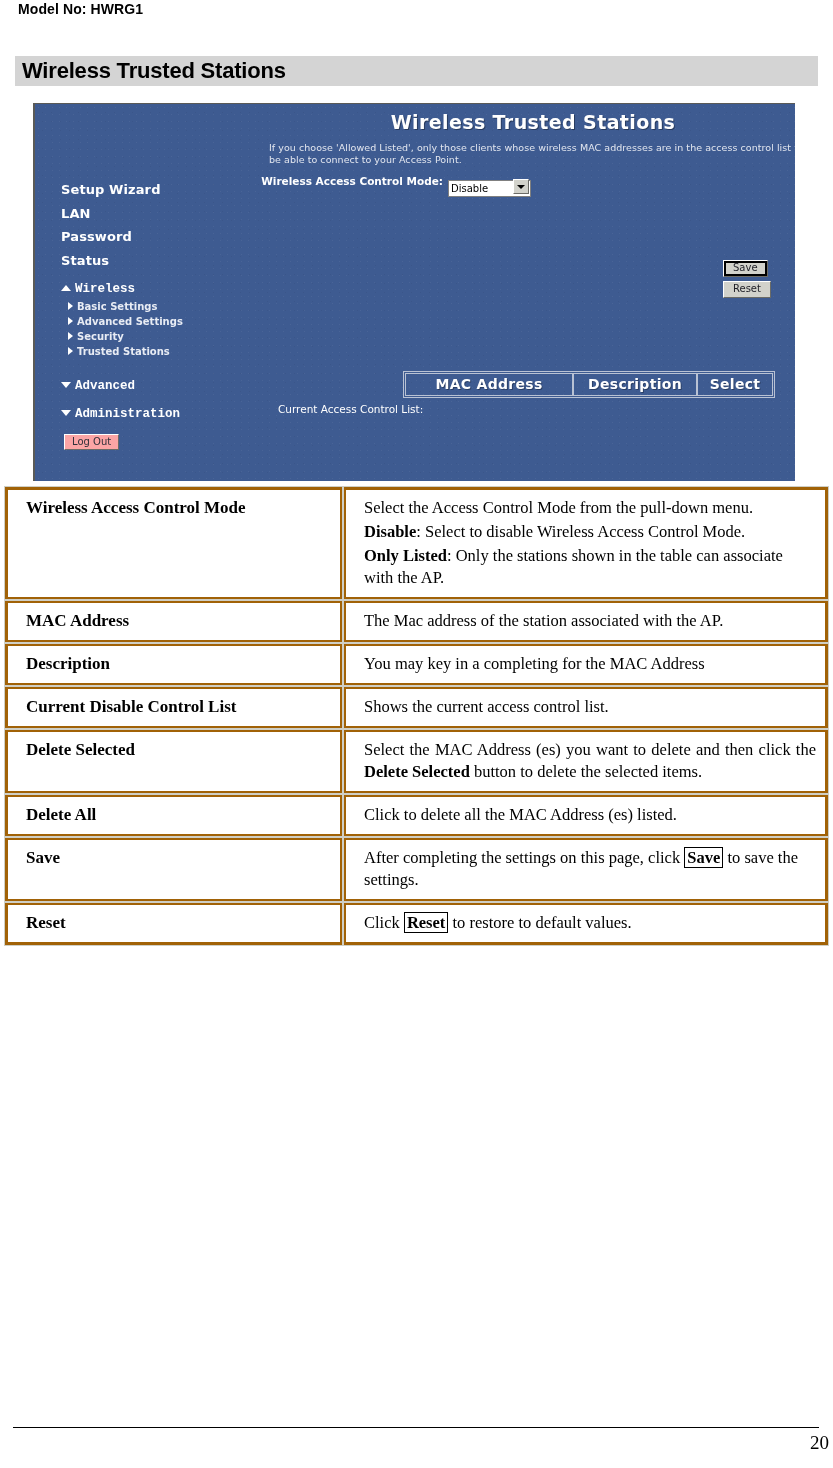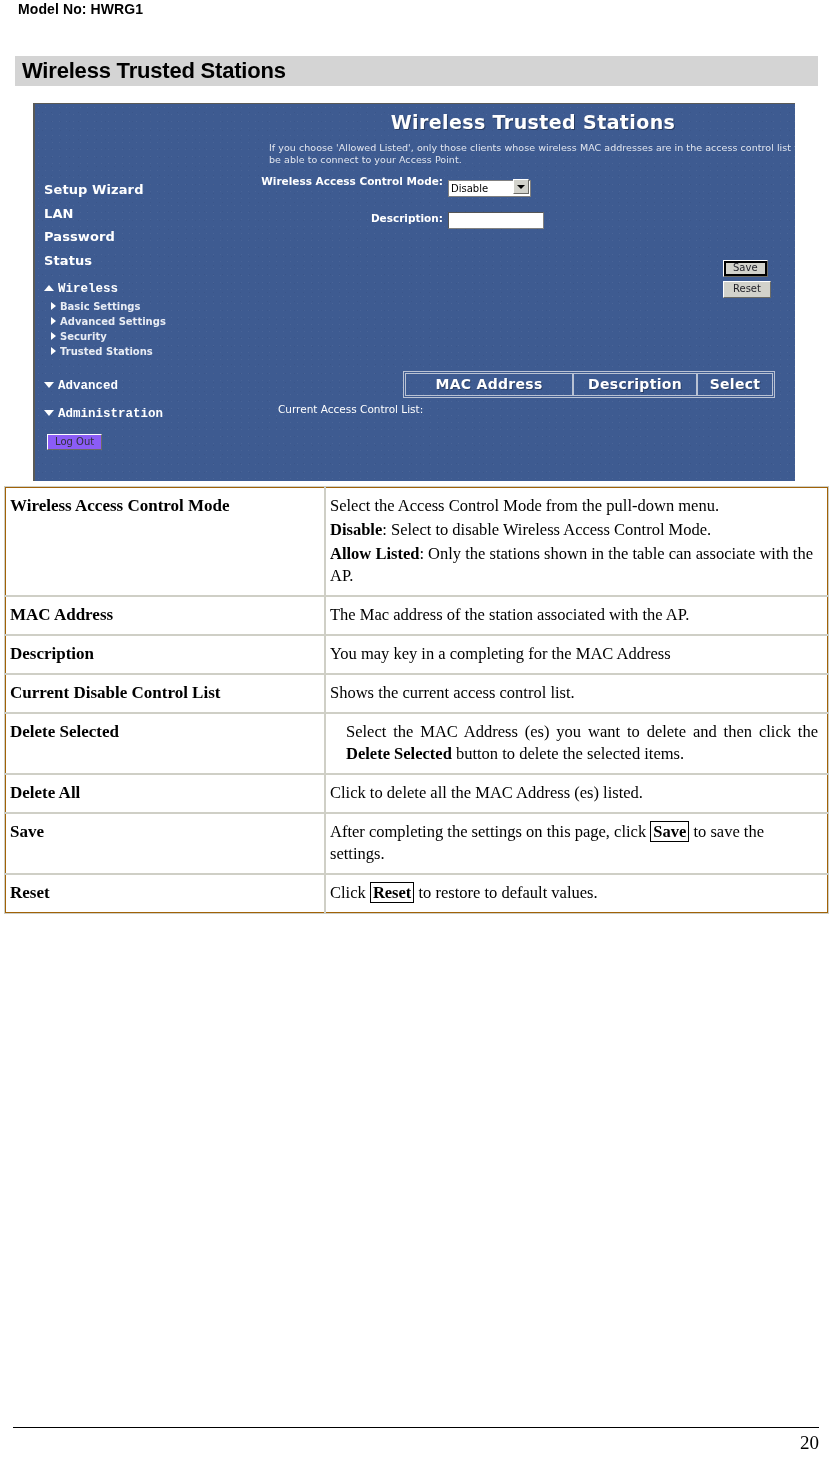--- a/index.html
+++ b/index.html
@@ -94,21 +94,21 @@
     width: 546px;
     font-size: 9.5px;
     line-height: 12px;
     color: #e2e6ef;
     letter-spacing: 0.05px;
   }
 
   
   .ui-nav {
     position: absolute;
-    left: 9px;
+    left: 26px;
     top: 74px;
     width: 190px;
     color: #ffffff;
   }
   .nav-main {
     font-size: 13px;
     font-weight: bold;
     line-height: 23.5px;
     color: #ffffff;
     letter-spacing: 0.1px;
@@ -152,21 +152,21 @@
     border-bottom: 4px solid transparent;
     border-left: 5px solid #ffffff;
     margin-right: 4px;
     vertical-align: 0px;
   }
   .logout-btn {
     display: inline-block;
     margin-top: 13px;
     margin-left: 3px;
     padding: 1px 7px 2px 7px;
-    background: #8b5cf6;
+    background: #fca5a5;
     border-top: 1px solid #ffffff;
     border-left: 1px solid #ffffff;
     border-right: 1px solid #6b6b66;
     border-bottom: 1px solid #6b6b66;
     font-size: 10px;
     color: #31313a;
     font-family: "DejaVu Sans", sans-serif;
   }
 
   
@@ -305,52 +305,52 @@
     left: 5px;
     top: 487px;
     width: 823px;
     border-collapse: separate;
     border-spacing: 0;
     table-layout: fixed;
     font-size: 16.5px;
     line-height: 22px;
   }
   .desc-table td {
-    border: 1px solid #a16207;
+    border: 3px solid #a16207;
     outline: 1px solid #cfcfc6;
-    padding: 7px 9px 8px 4px;
+    padding: 7px 9px 8px 18px;
     vertical-align: top;
   }
   .desc-table td.k {
     width: 305px;
     font-weight: bold;
     font-size: 17px;
   }
   .desc-table td.v p { margin: 0 0 2px 0; }
   .desc-table td.v p:last-child { margin-bottom: 0; }
-  .desc-table td.v.justify p { text-align: justify; margin-left: 16px; }
+  .desc-table td.v.justify p { text-align: justify; }
   .desc-table b { font-weight: bold; }
   .boxed {
     border: 1.4px solid #000;
     padding: 0 2px;
     font-weight: bold;
   }
 
   
   .footer-rule {
     position: absolute;
     left: 13px;
     top: 1427px;
     width: 806px;
     height: 0;
     border-top: 1.6px solid #000;
   }
   .page-num {
     position: absolute;
-    right: 14px;
+    right: 4px;
     top: 1432px;
     font-size: 19px;
     font-family: "Liberation Serif", serif;
   }
 </style>
 </head>
 <body>
 
 <div class="model-head">Model No: HWRG1</div>
 
@@ -408,26 +408,20 @@
       <div class="fctrl" style="top:3px;">
         <span class="select-wrap">
           <select class="ui-select">
             <option>Disable</option>
             <option>Allow Listed</option>
           </select>
           <span class="arrow-box"></span>
         </span>
       </div>
     </div>
-    <div class="frow" style="height:27px">
-      <div class="flabel" style="top:4px;">Description:</div>
-      <div class="fctrl" style="top:1px;">
-        <input class="ui-text" type="text" value="" style="">
-      </div>
-    </div>
   </div>
 
   <div class="btn-row-1">
     <span class="btn focused">Save</span>
     <span class="btn">Reset</span>
   </div>
 
   <div class="acl-label">Current Access Control List:</div>
   <div class="acl-table">
     <div class="acl-th c1">MAC Address</div>
@@ -437,21 +431,21 @@
 
 </div>
 
 <table class="desc-table">
   <tbody>
     <tr>
       <td class="k">Wireless Access Control Mode</td>
       <td class="v">
         <p><span>Select the Access Control Mode from the pull-down menu.</span></p>
         <p><b>Disable</b><span>: Select to disable Wireless Access Control Mode.</span></p>
-        <p><b>Allow Listed</b><span>: Only the stations shown in the table can associate with the AP.</span></p>
+        <p><b>Only Listed</b><span>: Only the stations shown in the table can associate with the AP.</span></p>
       </td>
     </tr>
     <tr>
       <td class="k">MAC Address</td>
       <td class="v">
         <p><span>The Mac address of the station associated with the AP.</span></p>
       </td>
     </tr>
     <tr>
       <td class="k">Description</td>

